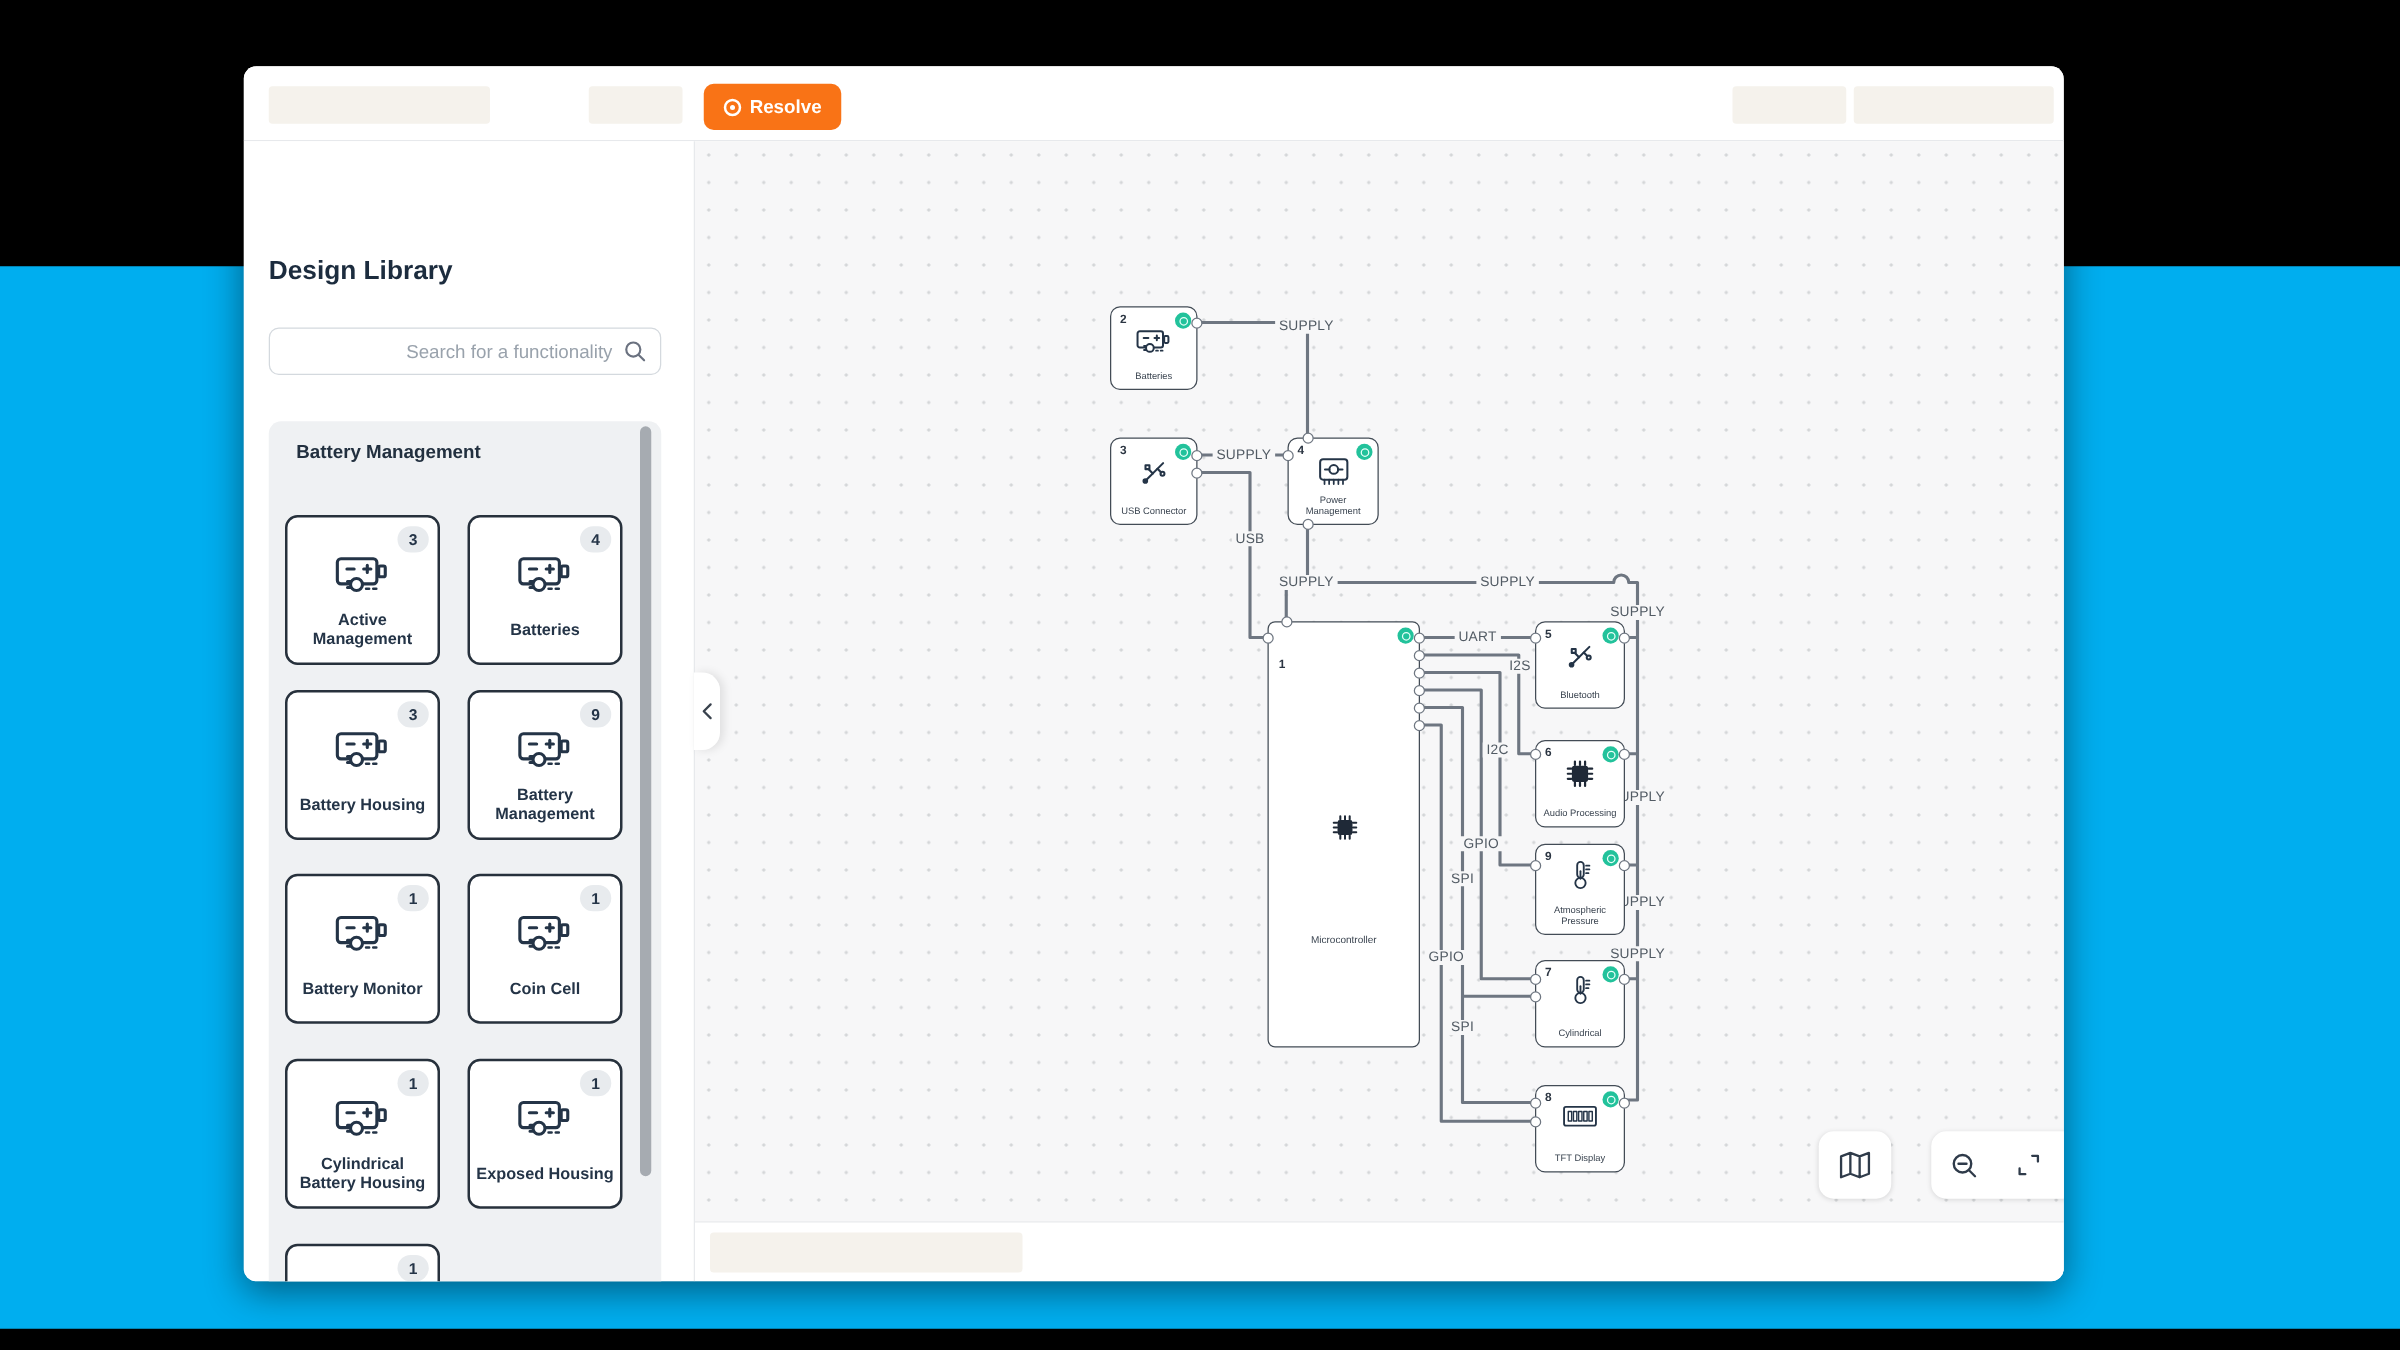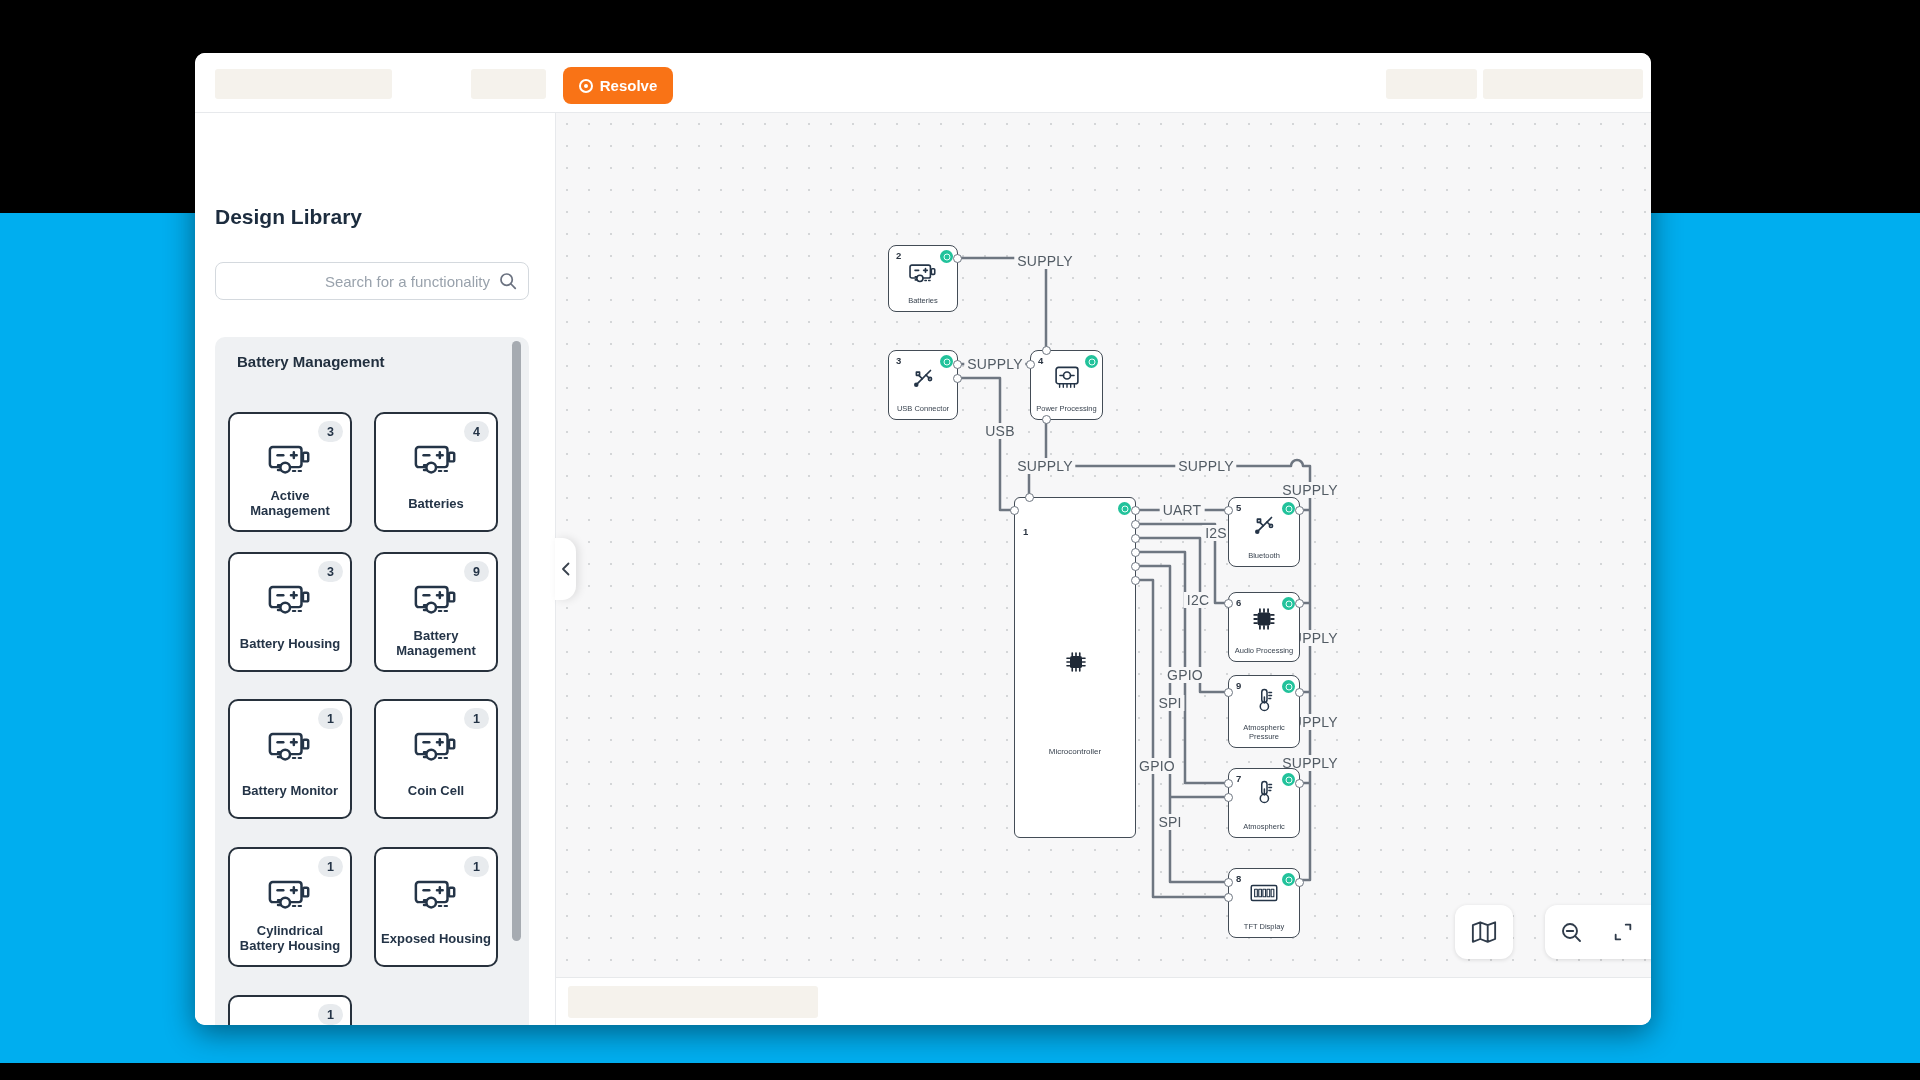--- a/index.html
+++ b/index.html
@@ -47,21 +47,21 @@
   .card .nm { position:absolute; left:3px; right:3px; bottom:10px; height:32px; display:flex; align-items:center;
               justify-content:center; text-align:center; font-size:13px; font-weight:700; color:#243447; line-height:1.15; }
   .collapse-tab { position:absolute; left:360px; top:485px; width:21px; height:62px; background:#fff;
                   border-radius:0 14px 14px 0; box-shadow:3px 0 8px rgba(0,0,0,.10); display:flex; align-items:center;
                   justify-content:center; cursor:pointer; z-index:5; }
 
   
   .canvas { position:absolute; left:361px; top:60px; width:1171px; height:864px; background:#f7f7f8;
             background-image:radial-gradient(#d4d6d8 1.2px, transparent 1.3px); background-size:22px 22px; overflow:hidden; }
   .wires { position:absolute; left:0; top:0; }
-  .wlabel { position:absolute; transform:translate(-50%,-50%); font-size:14px; color:#525b64; background:#f7f7f8;
+  .wlabel { position:absolute; transform:translate(-50%,-50%); font-size:11px; color:#525b64; background:#f7f7f8;
             padding:0 3px; white-space:nowrap; letter-spacing:.2px; }
   .blk { position:absolute; background:#fff; border:1.5px solid #434c56; border-radius:8px; cursor:pointer; }
   .blk .num { position:absolute; top:4px; left:7px; font-size:9.5px; font-weight:700; color:#2b3542; }
   .blk .badge { position:absolute; top:4px; right:4px; width:13px; height:13px; background:#22c29b; border-radius:50%; }
   .blk .badge::after { content:""; position:absolute; left:50%; top:50%; width:5px; height:5px; border:1.4px solid #e8fff9;
                        border-radius:50%; transform:translate(-50%,-50%); }
   .blk .lbl { position:absolute; left:2px; right:2px; bottom:6px; text-align:center; font-size:7.5px; color:#3a4450; line-height:1.2; }
   .pin { position:absolute; width:9px; height:9px; border:1.6px solid #6e7681; background:#fff; border-radius:50%; }
 
   .ctrl { position:absolute; background:#fff; border-radius:12px; box-shadow:0 1px 4px rgba(0,0,0,.12);
@@ -338,21 +338,21 @@
         <span class="pin" style="right:-5px; top:9px;"></span>
         <span class="pin" style="right:-5px; top:23px;"></span>
       </div>
 
       <div class="blk" style="left:474px; top:237px; width:73px; height:70px;">
         <span class="num">4</span>
         <span class="badge"></span>
         <svg class="icon" style="position:absolute; left:50%; top:14px; transform:translateX(-50%);" width="28" height="25">
             <use href="#i-powerchip"></use>
           </svg>
-        <span class="lbl">Power Processing</span>
+        <span class="lbl">Power Management</span>
         <span class="pin" style="left:11px; top:-5px;"></span>
         <span class="pin" style="left:-5px; top:9px;"></span>
         <span class="pin" style="left:11px; bottom:-5px;"></span>
       </div>
 
       <div class="blk" style="left:672px; top:384px; width:72px; height:70px;">
         <span class="num">5</span>
         <span class="badge"></span>
         <svg class="icon" style="position:absolute; left:50%; top:15px; transform:translateX(-50%);" width="24" height="24">
             <use href="#i-connector"></use>
@@ -383,21 +383,21 @@
         <span class="pin" style="left:-5px; top:12px;"></span>
         <span class="pin" style="right:-5px; top:12px;"></span>
       </div>
 
       <div class="blk" style="left:672px; top:655px; width:72px; height:70px;">
         <span class="num">7</span>
         <span class="badge"></span>
         <svg class="icon" style="position:absolute; left:50%; top:10px; transform:translateX(-50%);" width="18" height="26">
             <use href="#i-thermo"></use>
           </svg>
-        <span class="lbl">Atmospheric</span>
+        <span class="lbl">Cylindrical</span>
         <span class="pin" style="left:-5px; top:10px;"></span>
         <span class="pin" style="left:-5px; top:24px;"></span>
         <span class="pin" style="right:-5px; top:10px;"></span>
       </div>
 
       <div class="blk" style="left:672px; top:755px; width:72px; height:70px;">
         <span class="num">8</span>
         <span class="badge"></span>
         <svg class="icon" style="position:absolute; left:50%; top:14px; transform:translateX(-50%);" width="30" height="20">
             <use href="#i-display"></use>

